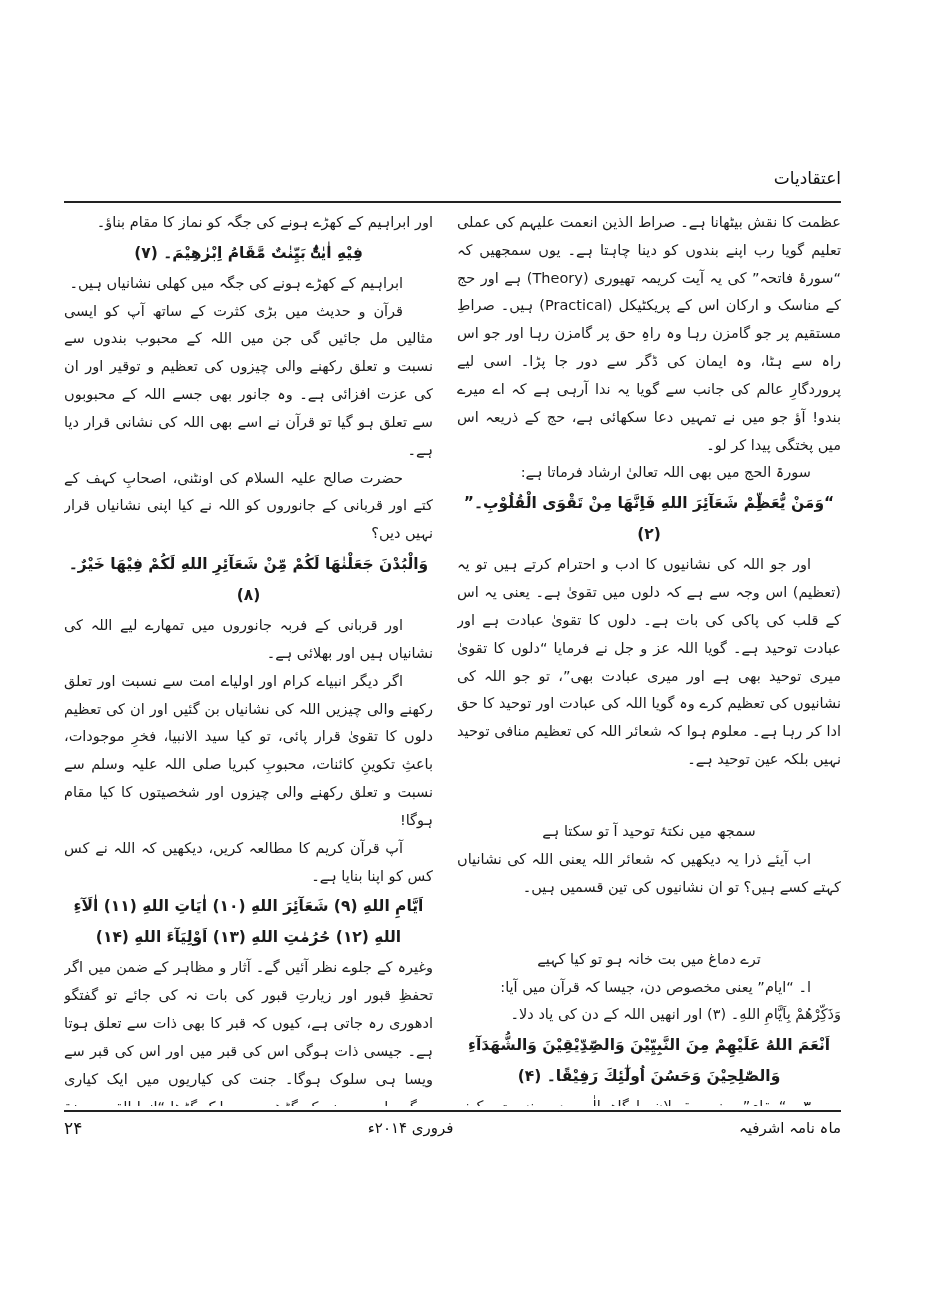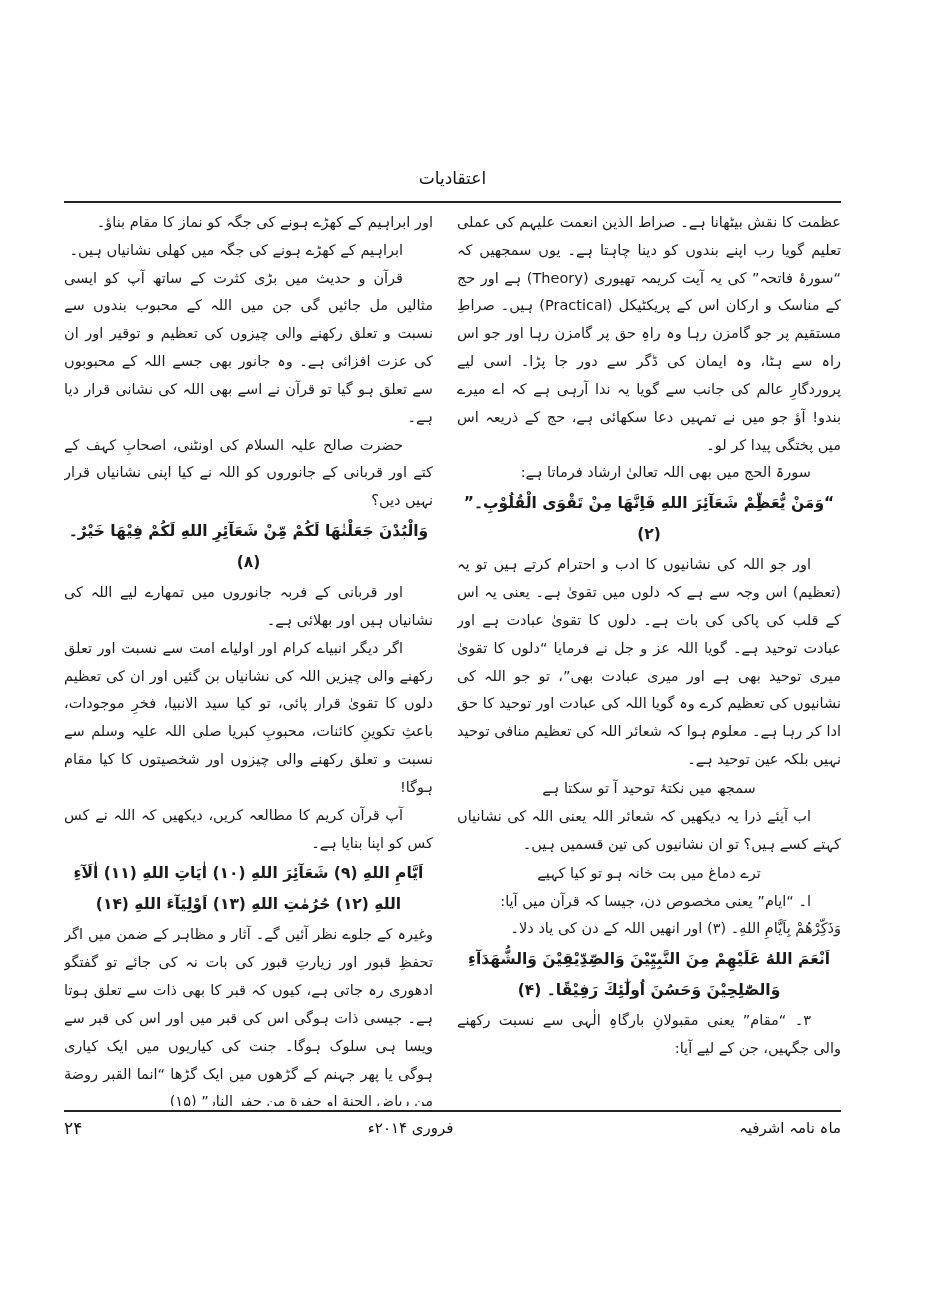--- a/index.html
+++ b/index.html
@@ -10,21 +10,20 @@
     width: 926px; height: 1310px;
     position: relative;
     font-family: "DejaVu Sans", sans-serif;
     color: #1b1b1b;
     direction: rtl;
     overflow: hidden;
   }
   .page-title {
     position: absolute;
     top: 168px; left: 64px; right: 85px;
-    text-align: center;
     font-size: 17px;
     letter-spacing: 1px;
     color: #111;
   }
   .rule-top {
     position: absolute;
     top: 201px; right: 85px; left: 64px;
     border-top: 2px solid #222;
   }
   .rule-bottom {
@@ -56,20 +55,21 @@
     text-align: center;
     font-weight: bold;
     font-size: 15.5px;
     line-height: 2.0;
     margin: 1px 0;
   }
   .para.couplet {
     text-indent: 0;
     text-align: center;
     line-height: 2.0;
+    margin-top: 43px;
   }
   .footer {
     position: absolute;
     top: 1118px; right: 85px; left: 64px;
     display: flex;
     align-items: center;
     justify-content: space-between;
     font-size: 15px;
     color: #111;
   }
@@ -93,20 +93,21 @@
     <p class="para couplet">ترے دماغ میں بت خانہ ہو تو کیا کہیے</p>
     <p class="para">ا۔ “ایام” یعنی مخصوص دن، جیسا کہ قرآن میں آیا:</p>
     <p class="para flush">وَذَكِّرْهُمْ بِاَيَّامِ اللهِ۔ (۳) اور انھیں اللہ کے دن کی یاد دلا۔</p>
     <p class="para arabic">اَنْعَمَ اللهُ عَلَيْهِمْ مِنَ النَّبِيِّيْنَ وَالصِّدِّيْقِيْنَ وَالشُّهَدَآءِ وَالصّٰلِحِيْنَ وَحَسُنَ اُولٰٓئِكَ رَفِيْقًا۔ (۴)</p>
     <p class="para">۳۔ “مقام” یعنی مقبولانِ بارگاہِ الٰہی سے نسبت رکھنے والی جگہیں، جن کے لیے آیا:</p>
 
   </div>
 
   <div class="col col-left">
     <p class="para flush">اور ابراہیم کے کھڑے ہونے کی جگہ کو نماز کا مقام بناؤ۔</p>
+    <p class="para arabic">فِيْهِ اٰيٰتٌۢ بَيِّنٰتٌ مَّقَامُ اِبْرٰهِيْمَ۔ (۷)</p>
     <p class="para">ابراہیم کے کھڑے ہونے کی جگہ میں کھلی نشانیاں ہیں۔</p>
     <p class="para">قرآن و حدیث میں بڑی کثرت کے ساتھ آپ کو ایسی مثالیں مل جائیں گی جن میں اللہ کے محبوب بندوں سے نسبت و تعلق رکھنے والی چیزوں کی تعظیم و توقیر اور ان کی عزت افزائی ہے۔ وہ جانور بھی جسے اللہ کے محبوبوں سے تعلق ہو گیا تو قرآن نے اسے بھی اللہ کی نشانی قرار دیا ہے۔</p>
     <p class="para">حضرت صالح علیہ السلام کی اونٹنی، اصحابِ کہف کے کتے اور قربانی کے جانوروں کو اللہ نے کیا اپنی نشانیاں قرار نہیں دیں؟</p>
     <p class="para arabic">وَالْبُدْنَ جَعَلْنٰهَا لَكُمْ مِّنْ شَعَآئِرِ اللهِ لَكُمْ فِيْهَا خَيْرٌ۔ (۸)</p>
     <p class="para">اور قربانی کے فربہ جانوروں میں تمھارے لیے اللہ کی نشانیاں ہیں اور بھلائی ہے۔</p>
     <p class="para">اگر دیگر انبیاے کرام اور اولیاے امت سے نسبت اور تعلق رکھنے والی چیزیں اللہ کی نشانیاں بن گئیں اور ان کی تعظیم دلوں کا تقویٰ قرار پائی، تو کیا سید الانبیا، فخرِ موجودات، باعثِ تکوینِ کائنات، محبوبِ کبریا صلی اللہ علیہ وسلم سے نسبت و تعلق رکھنے والی چیزوں اور شخصیتوں کا کیا مقام ہوگا!</p>
     <p class="para">آپ قرآن کریم کا مطالعہ کریں، دیکھیں کہ اللہ نے کس کس کو اپنا بنایا ہے۔</p>
     <p class="para arabic">اَيَّامِ اللهِ (۹) شَعَآئِرَ اللهِ (۱۰) اٰيَاتِ اللهِ (۱۱) اٰلَآءِ اللهِ (۱۲) حُرُمٰتِ اللهِ (۱۳) اَوْلِيَآءَ اللهِ (۱۴)</p>
     <p class="para flush">وغیرہ کے جلوے نظر آئیں گے۔ آثار و مظاہر کے ضمن میں اگر تحفظِ قبور اور زیارتِ قبور کی بات نہ کی جائے تو گفتگو ادھوری رہ جاتی ہے، کیوں کہ قبر کا بھی ذات سے تعلق ہوتا ہے۔ جیسی ذات ہوگی اس کی قبر میں اور اس کی قبر سے ویسا ہی سلوک ہوگا۔ جنت کی کیاریوں میں ایک کیاری ہوگی یا پھر جہنم کے گڑھوں میں ایک گڑھا “انما القبر روضة من رياض الجنة او حفرة من حفر النار” (۱۵)</p>
 

